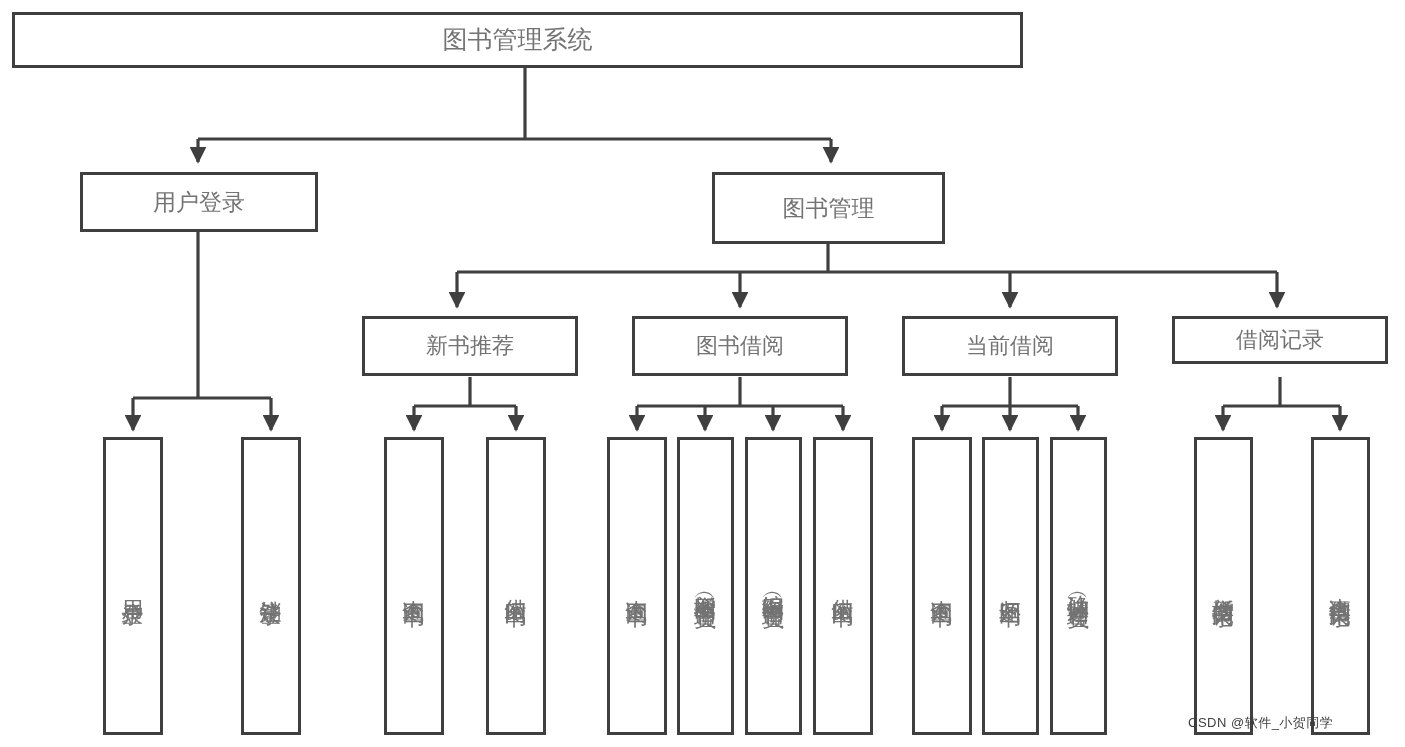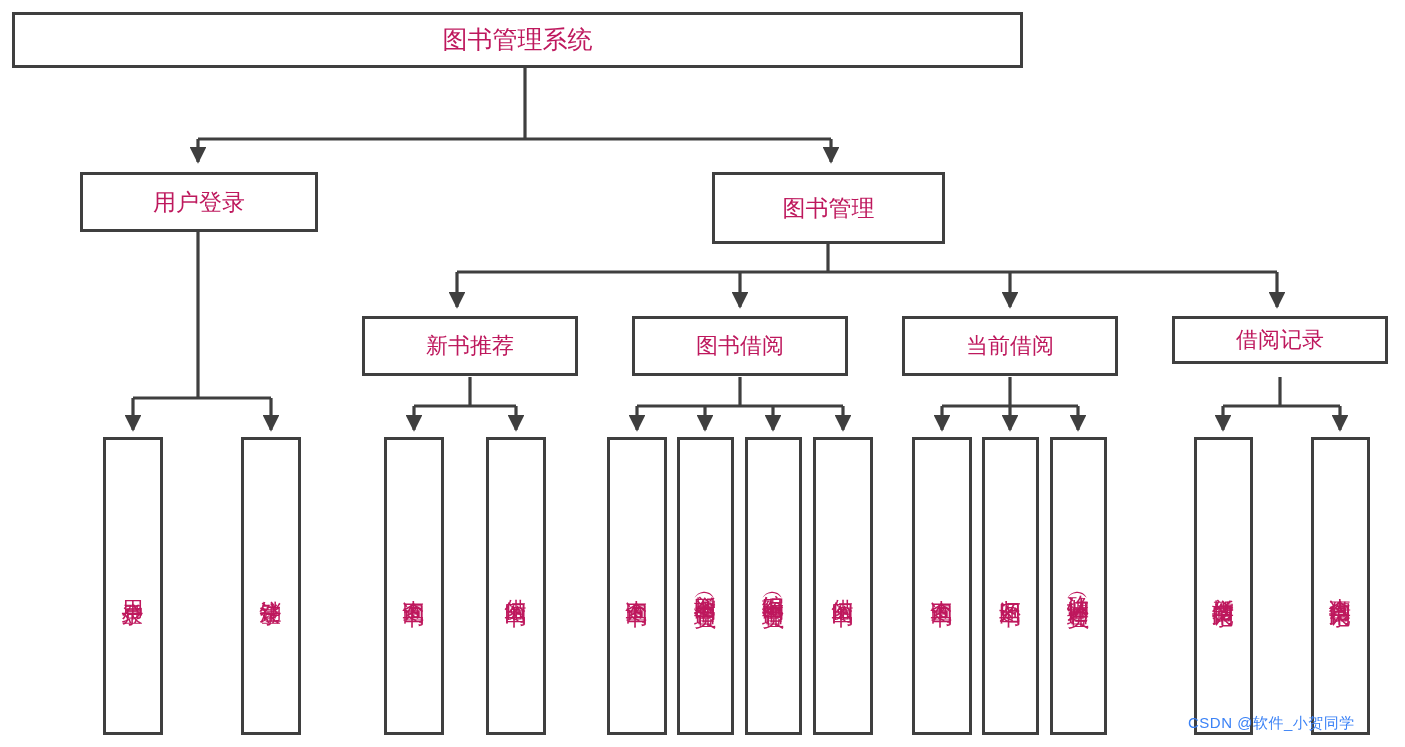--- a/index.html
+++ b/index.html
@@ -18,21 +18,21 @@
     overflow: hidden;
   }
   .node {
     position: absolute;
     box-sizing: border-box;
     border: 3px solid #3f3f3f;
     background: #ffffff;
     display: flex;
     align-items: center;
     justify-content: center;
-    color: #be185d;
+    color: #737373;
   }
   .node-label {
     display: block;
     text-align: center;
     line-height: 1.25;
     white-space: nowrap;
   }
   
   .level0 .node-label { font-size: 25px; }
   .level1 .node-label { font-size: 23px; }
@@ -55,22 +55,22 @@
     left: 0;
     top: 0;
     width: 1405px;
     height: 747px;
     pointer-events: none;
   }
   .watermark {
     position: absolute;
     left: 1188px;
     top: 714px;
-    font-size: 15px;
-    color: #3b82f6;
+    font-size: 13px;
+    color: #404040;
     letter-spacing: 0.5px;
     white-space: nowrap;
   }
 </style>
 </head>
 <body>
 
 <div id="canvas">
 
   <svg class="edges" viewBox="0 0 1405 747" xmlns="http://www.w3.org/2000/svg">

